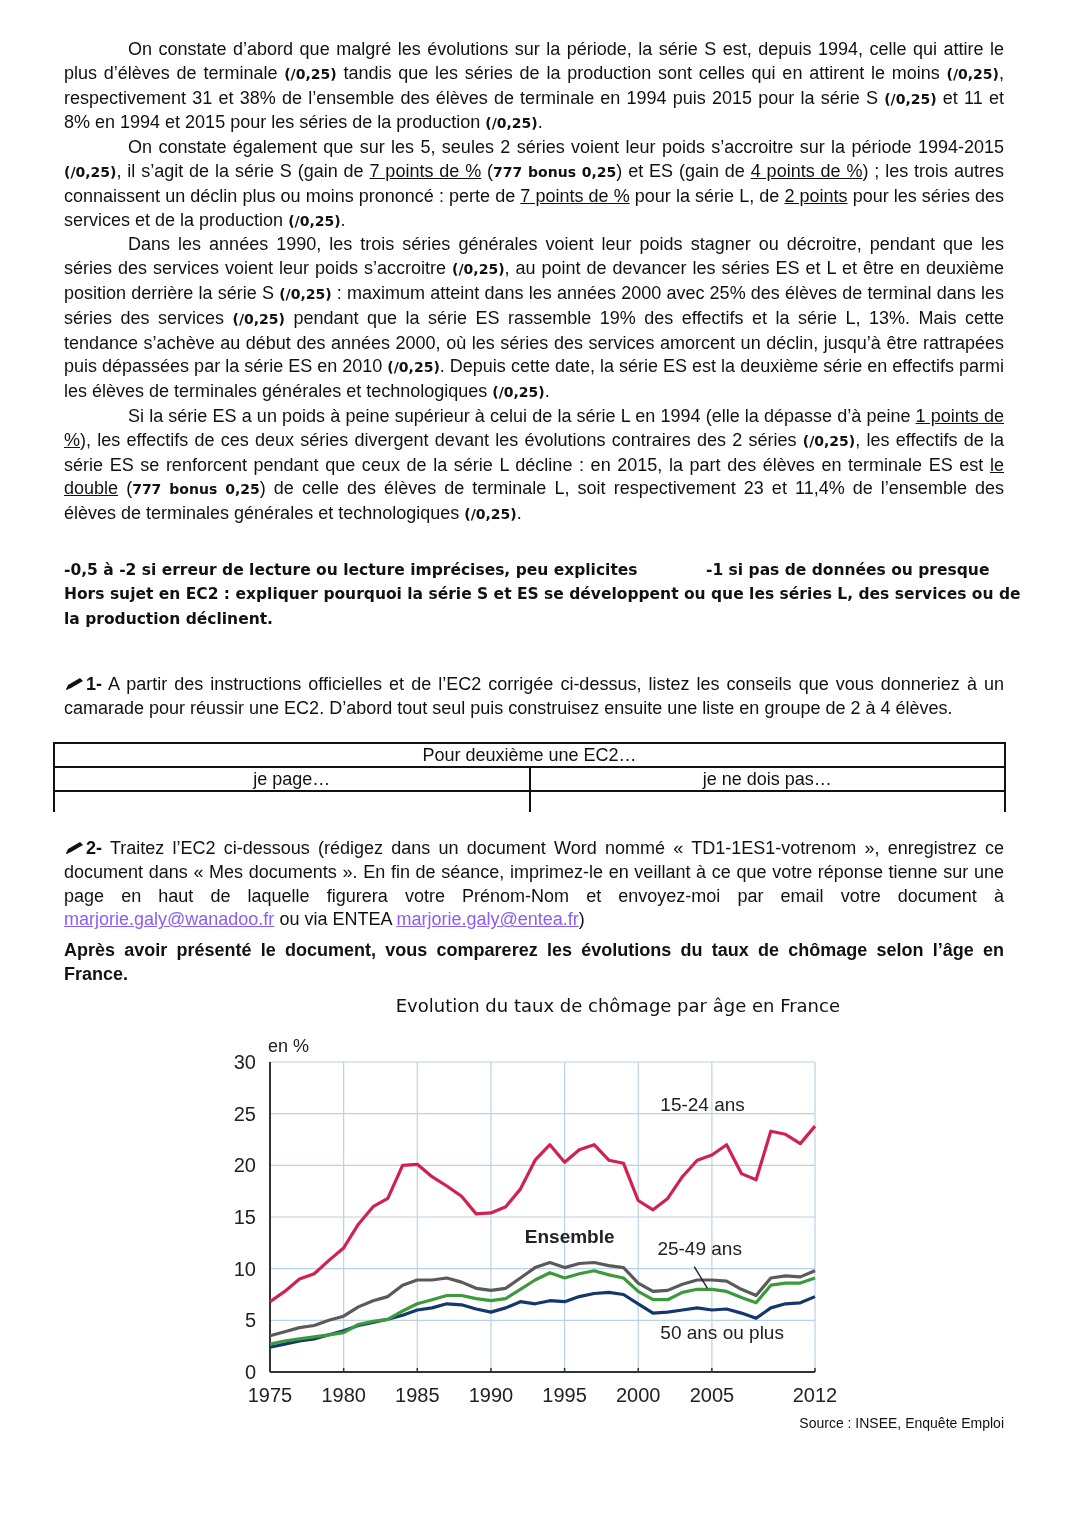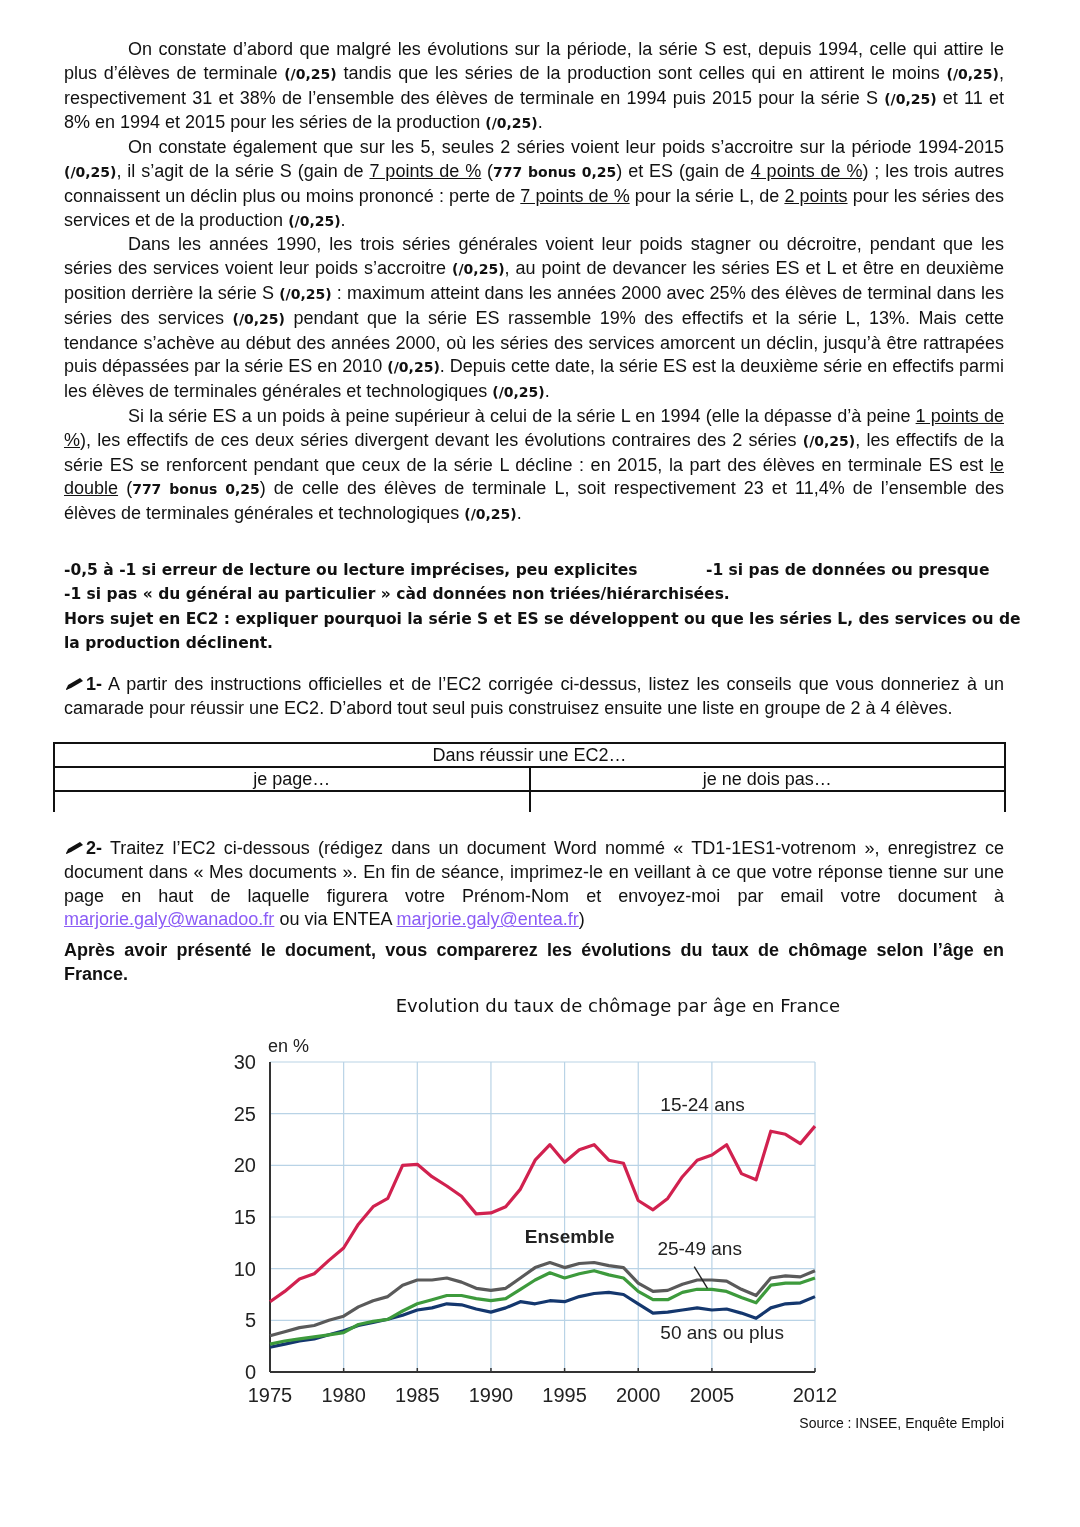--- a/index.html
+++ b/index.html
@@ -31,38 +31,37 @@
 
 <div class="page">
   <p class="para"><span class="indent"></span><span>On constate d’abord que malgré les évolutions sur la période, la série S est, depuis 1994, celle qui attire le plus d’élèves de terminale </span><span class="b">(/0,25)</span><span> tandis que les séries de la production sont celles qui en attirent le moins </span><span class="b">(/0,25)</span><span>, respectivement 31 et 38% de l’ensemble des élèves de terminale en 1994 puis 2015 pour la série S </span><span class="b">(/0,25)</span><span> et 11 et 8% en 1994 et 2015 pour les séries de la production </span><span class="b">(/0,25)</span><span>.</span></p>
   <p class="para"><span class="indent"></span><span>On constate également que sur les 5, seules 2 séries voient leur poids s’accroitre sur la période 1994-2015 </span><span class="b">(/0,25)</span><span>, il s’agit de la série S (gain de </span><span class="u">7 points de %</span><span> (</span><span class="b">777 bonus 0,25</span><span>) et ES (gain de </span><span class="u">4 points de %</span><span>) ; les trois autres connaissent un déclin plus ou moins prononcé : perte de </span><span class="u">7 points de %</span><span> pour la série L, de </span><span class="u">2 points</span><span> pour les séries des services et de la production </span><span class="b">(/0,25)</span><span>.</span></p>
   <p class="para"><span class="indent"></span><span>Dans les années 1990, les trois séries générales voient leur poids stagner ou décroitre, pendant que les séries des services voient leur poids s’accroitre </span><span class="b">(/0,25)</span><span>, au point de devancer les séries ES et L et être en deuxième position derrière la série S </span><span class="b">(/0,25)</span><span> : maximum atteint dans les années 2000 avec 25% des élèves de terminal dans les séries des services </span><span class="b">(/0,25)</span><span> pendant que la série ES rassemble 19% des effectifs et la série L, 13%. Mais cette tendance s’achève au début des années 2000, où les séries des services amorcent un déclin, jusqu’à être rattrapées puis dépassées par la série ES en 2010 </span><span class="b">(/0,25)</span><span>. Depuis cette date, la série ES est la deuxième série en effectifs parmi les élèves de terminales générales et technologiques </span><span class="b">(/0,25)</span><span>.</span></p>
   <p class="para"><span class="indent"></span><span>Si la série ES a un poids à peine supérieur à celui de la série L en 1994 (elle la dépasse d’à peine </span><span class="u">1 points de %</span><span>), les effectifs de ces deux séries divergent devant les évolutions contraires des 2 séries </span><span class="b">(/0,25)</span><span>, les effectifs de la série ES se renforcent pendant que ceux de la série L décline : en 2015, la part des élèves en terminale ES est </span><span class="u">le double</span><span> (</span><span class="b">777 bonus 0,25</span><span>) de celle des élèves de terminale L, soit respectivement 23 et 11,4% de l’ensemble des élèves de terminales générales et technologiques </span><span class="b">(/0,25)</span><span>.</span></p>
 </div>
 
 <div class="notes">
   <div class="row1">
-    <span>-0,5 à -1 si erreur de lecture ou lecture imprécises, peu explicites</span>
+    <span>-0,5 à -2 si erreur de lecture ou lecture imprécises, peu explicites</span>
     <span>-1 si pas de données ou presque</span>
   </div>
-  <div>-1 si pas « du général au particulier » càd données non triées/hiérarchisées.</div>
   <div style="width:965px">Hors sujet en EC2 : expliquer pourquoi la série S et ES se développent ou que les séries L, des services ou de la production déclinent.</div>
 </div>
 
 <p class="para q1">
   <svg class="pencil" viewBox="0 0 22 14">
     <path d="M2 13 L4 8 L16 1 L19 4 L7 11 Z" fill="#111"></path>
     <path d="M2 13 L3.2 9.8 L5 11.6 Z" fill="#111"></path>
   </svg><span class="qnum">1-</span><span> A partir des instructions officielles et de l’EC2 corrigée ci-dessus, listez les conseils que vous donneriez à un camarade pour réussir une EC2. D’abord tout seul puis construisez ensuite une liste en groupe de 2 à 4 élèves.</span>
 </p>
 
 <table class="ec2">
   <tbody>
       <tr>
-    <td colspan="2">Dans réussir une EC2…</td>
+    <td colspan="2">Pour deuxième une EC2…</td>
   </tr>
   <tr>
     <td style="width:50%">je page…</td>
     <td style="width:50%">je ne dois pas…</td>
   </tr>
   <tr class="blank">
     <td></td>
     <td></td>
   </tr>
 </tbody>

